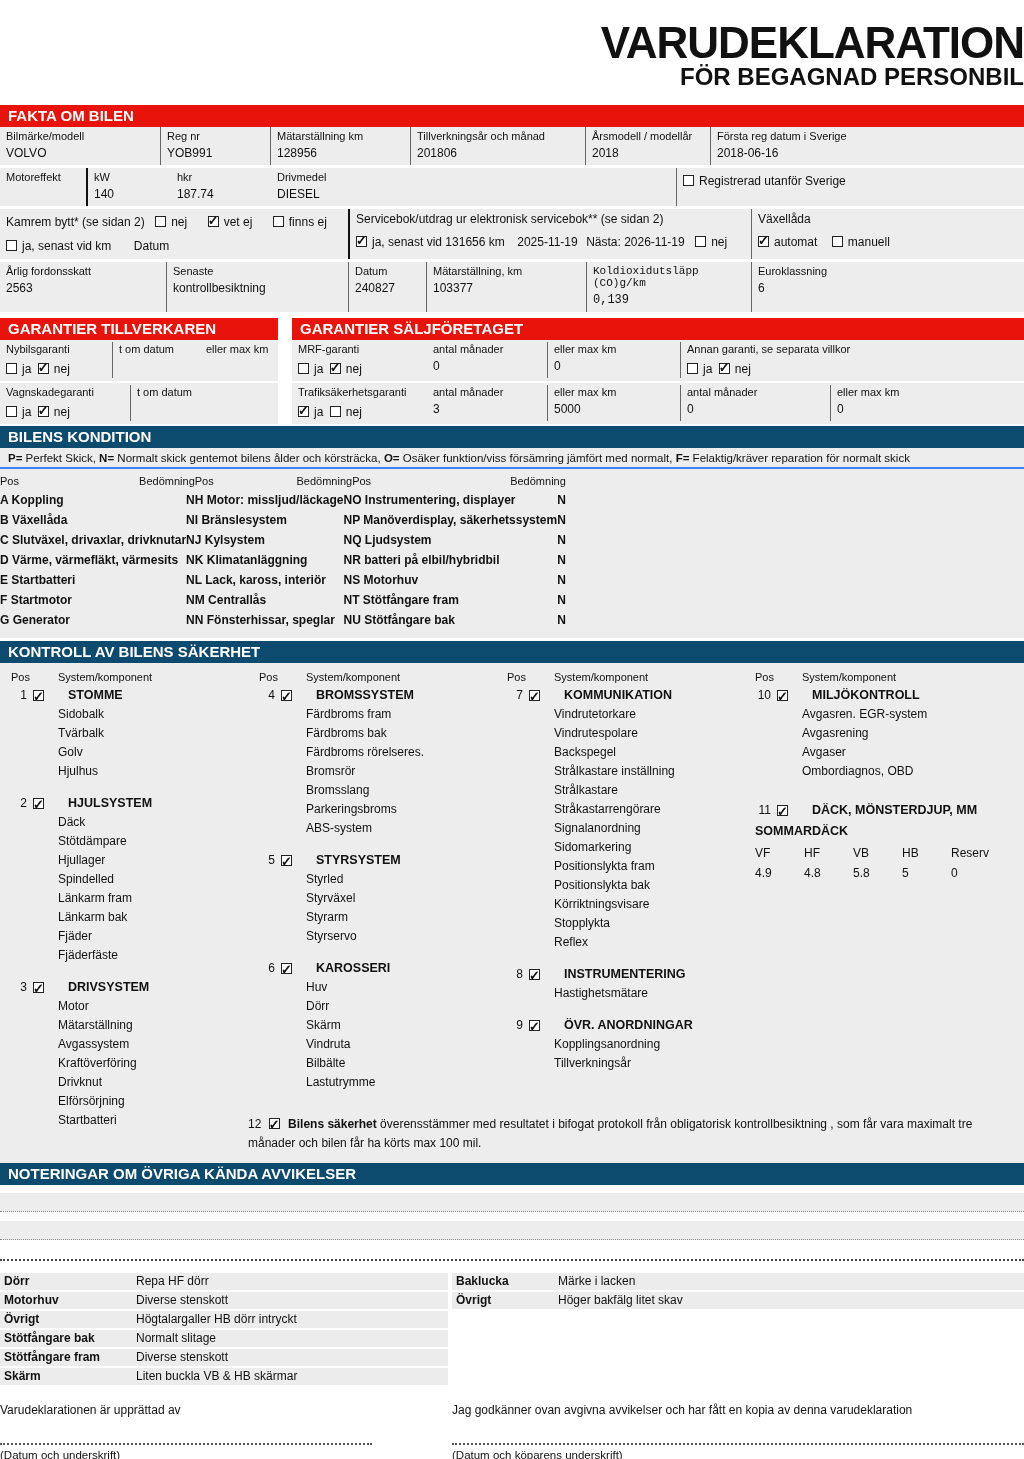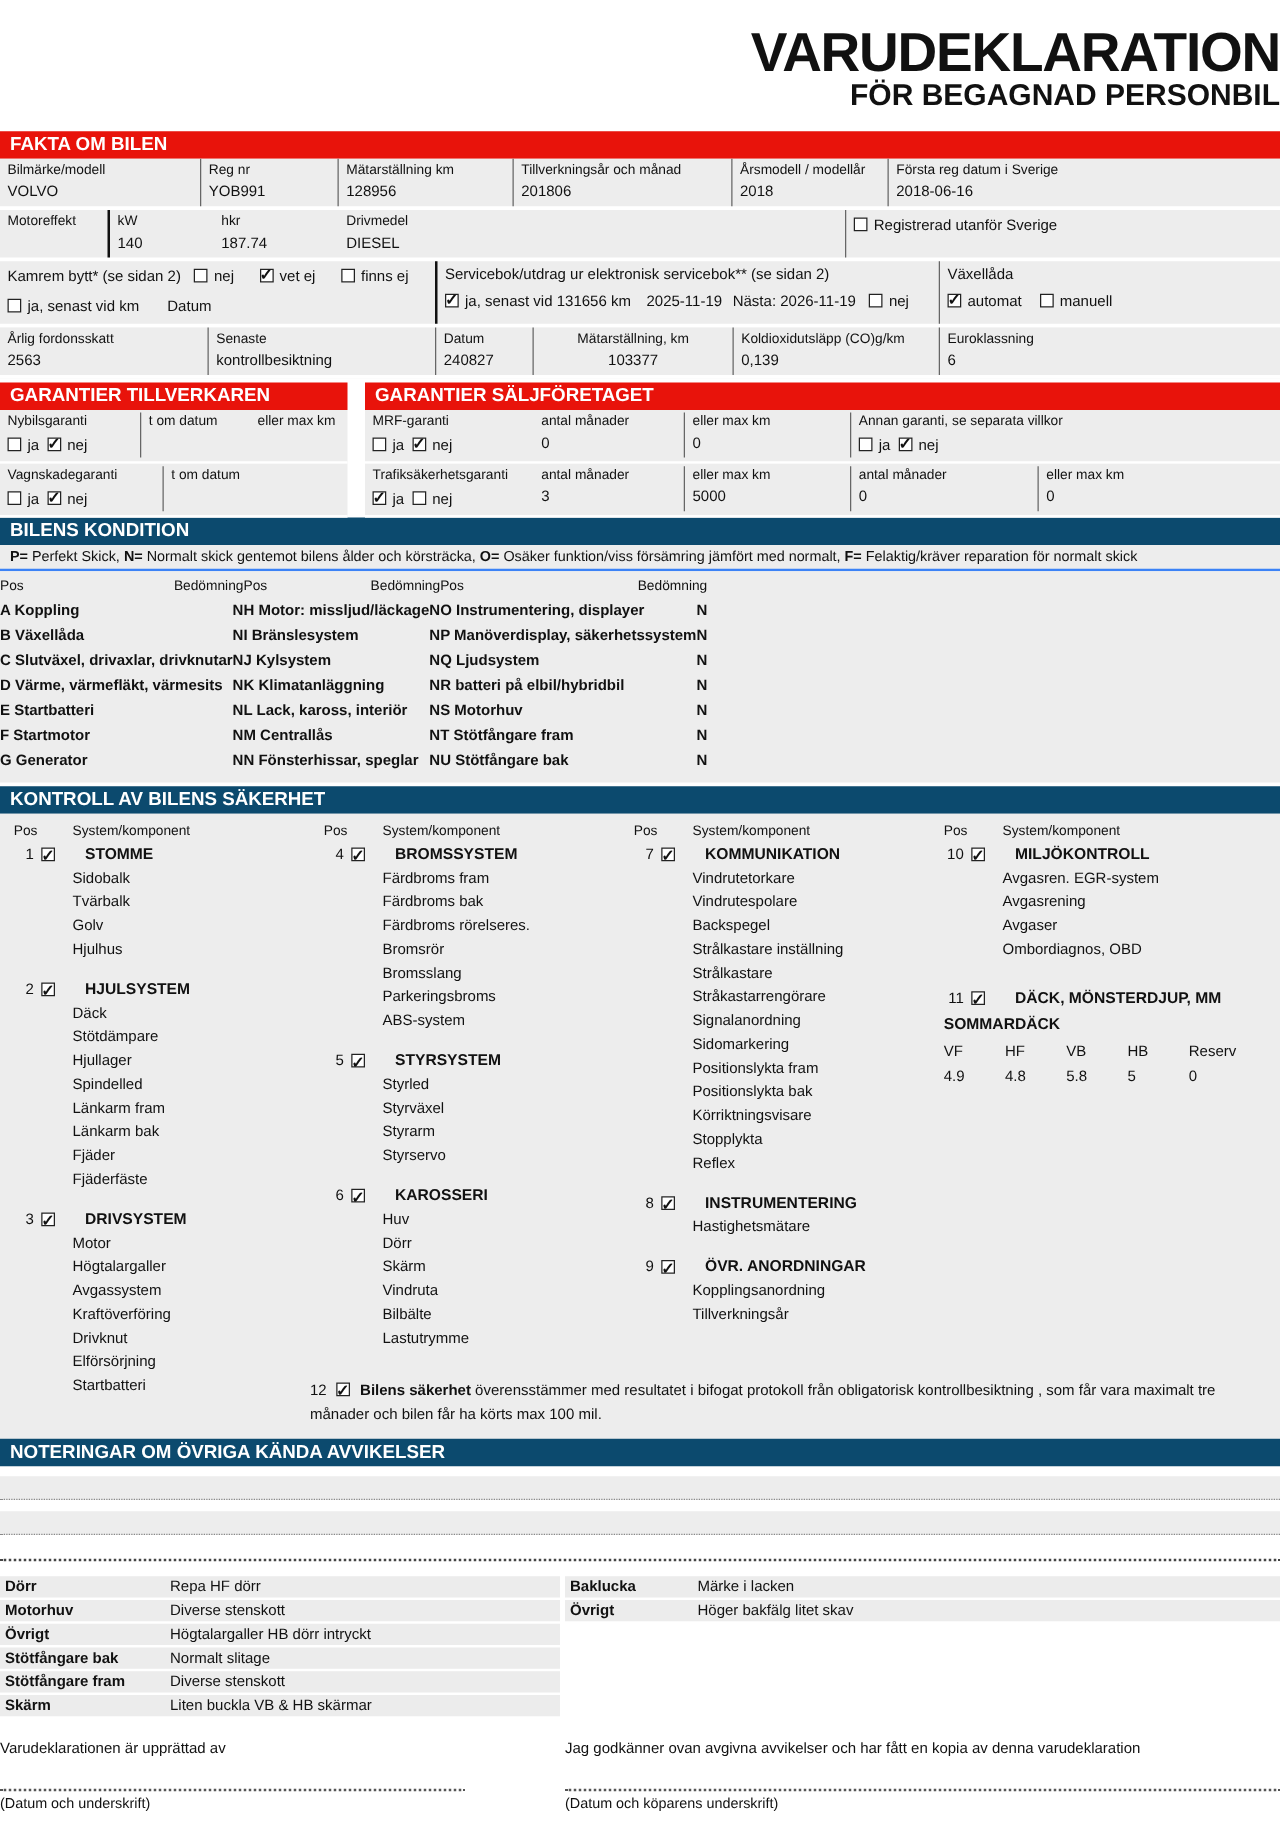--- a/index.html
+++ b/index.html
@@ -193,26 +193,26 @@
       <div class="fcell fc-r4" style="width: 182px;">
         <div class="lbl">Senaste</div>
         <div class="val">kontrollbesiktning</div>
       </div>
 
       <div class="fcell fc-r4" style="width: 78px;">
         <div class="lbl">Datum</div>
         <div class="val">240827</div>
       </div>
 
-      <div class="fcell fc-r4" style="width: 160px; text-align: center;">
+      <div class="fcell fc-r4" style="width: 160px;">
         <div class="lbl">Mätarställning, km</div>
         <div class="val">103377</div>
       </div>
 
-      <div class="fcell fc-r4" style="width: 165px;">
+      <div class="fcell fc-r4" style="width: 165px; font-family: Liberation Mono, monospace;">
         <div class="lbl">Koldioxidutsläpp (CO)g/km</div>
         <div class="val">0,139</div>
       </div>
 
       <div class="fcell fc-r4" style="flex: 1 1 0%;">
         <div class="lbl">Euroklassning</div>
         <div class="val">6</div>
       </div>
 
   </div>
@@ -491,21 +491,21 @@
               </div>
 
               <div class="kgroup">
                 <div class="kg-head">
                   <span class="knum">3</span>
                   <span class="cb checked"></span>
                   <span class="kg-title">DRIVSYSTEM</span>
                 </div>
                 <div>
                   <div class="kg-item">Motor</div>
-                <div class="kg-item">Högtalargaller</div>
+                <div class="kg-item">Mätarställning</div>
                 <div class="kg-item">Avgassystem</div>
                 <div class="kg-item">Kraftöverföring</div>
                 <div class="kg-item">Drivknut</div>
                 <div class="kg-item">Elförsörjning</div>
                 <div class="kg-item">Startbatteri</div>
                 </div>
               </div>
 
           </div>
         </div>

